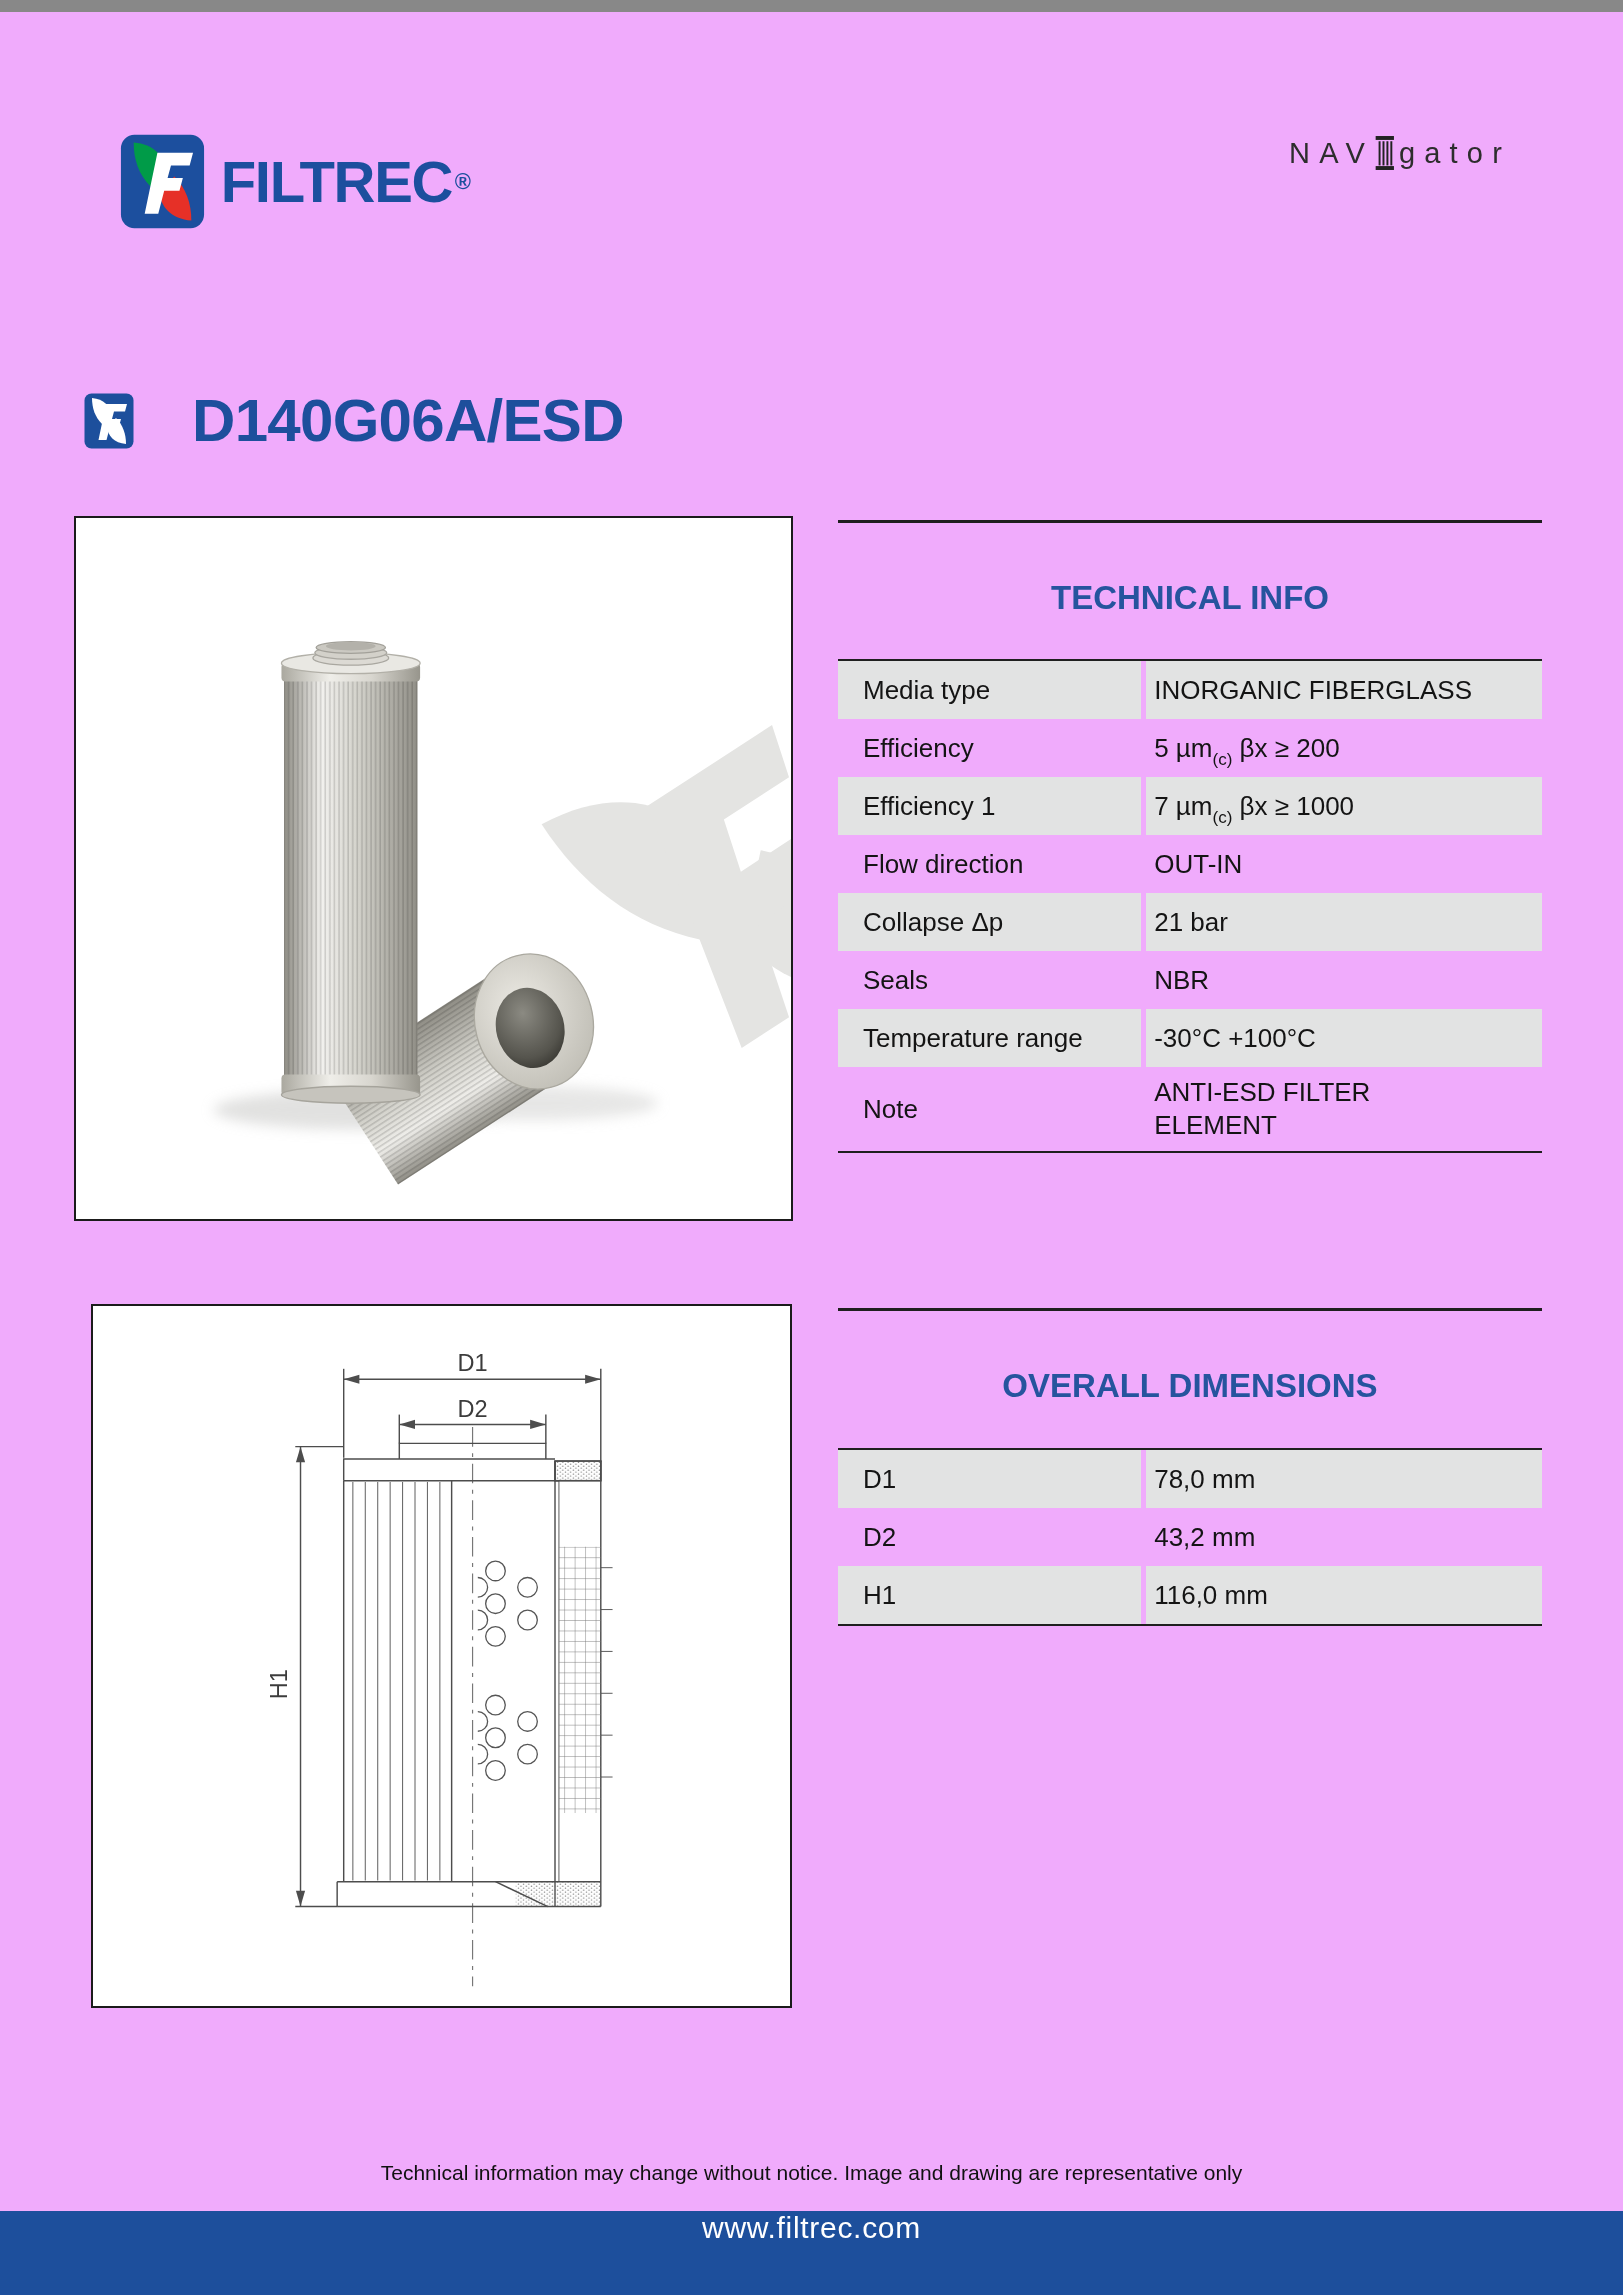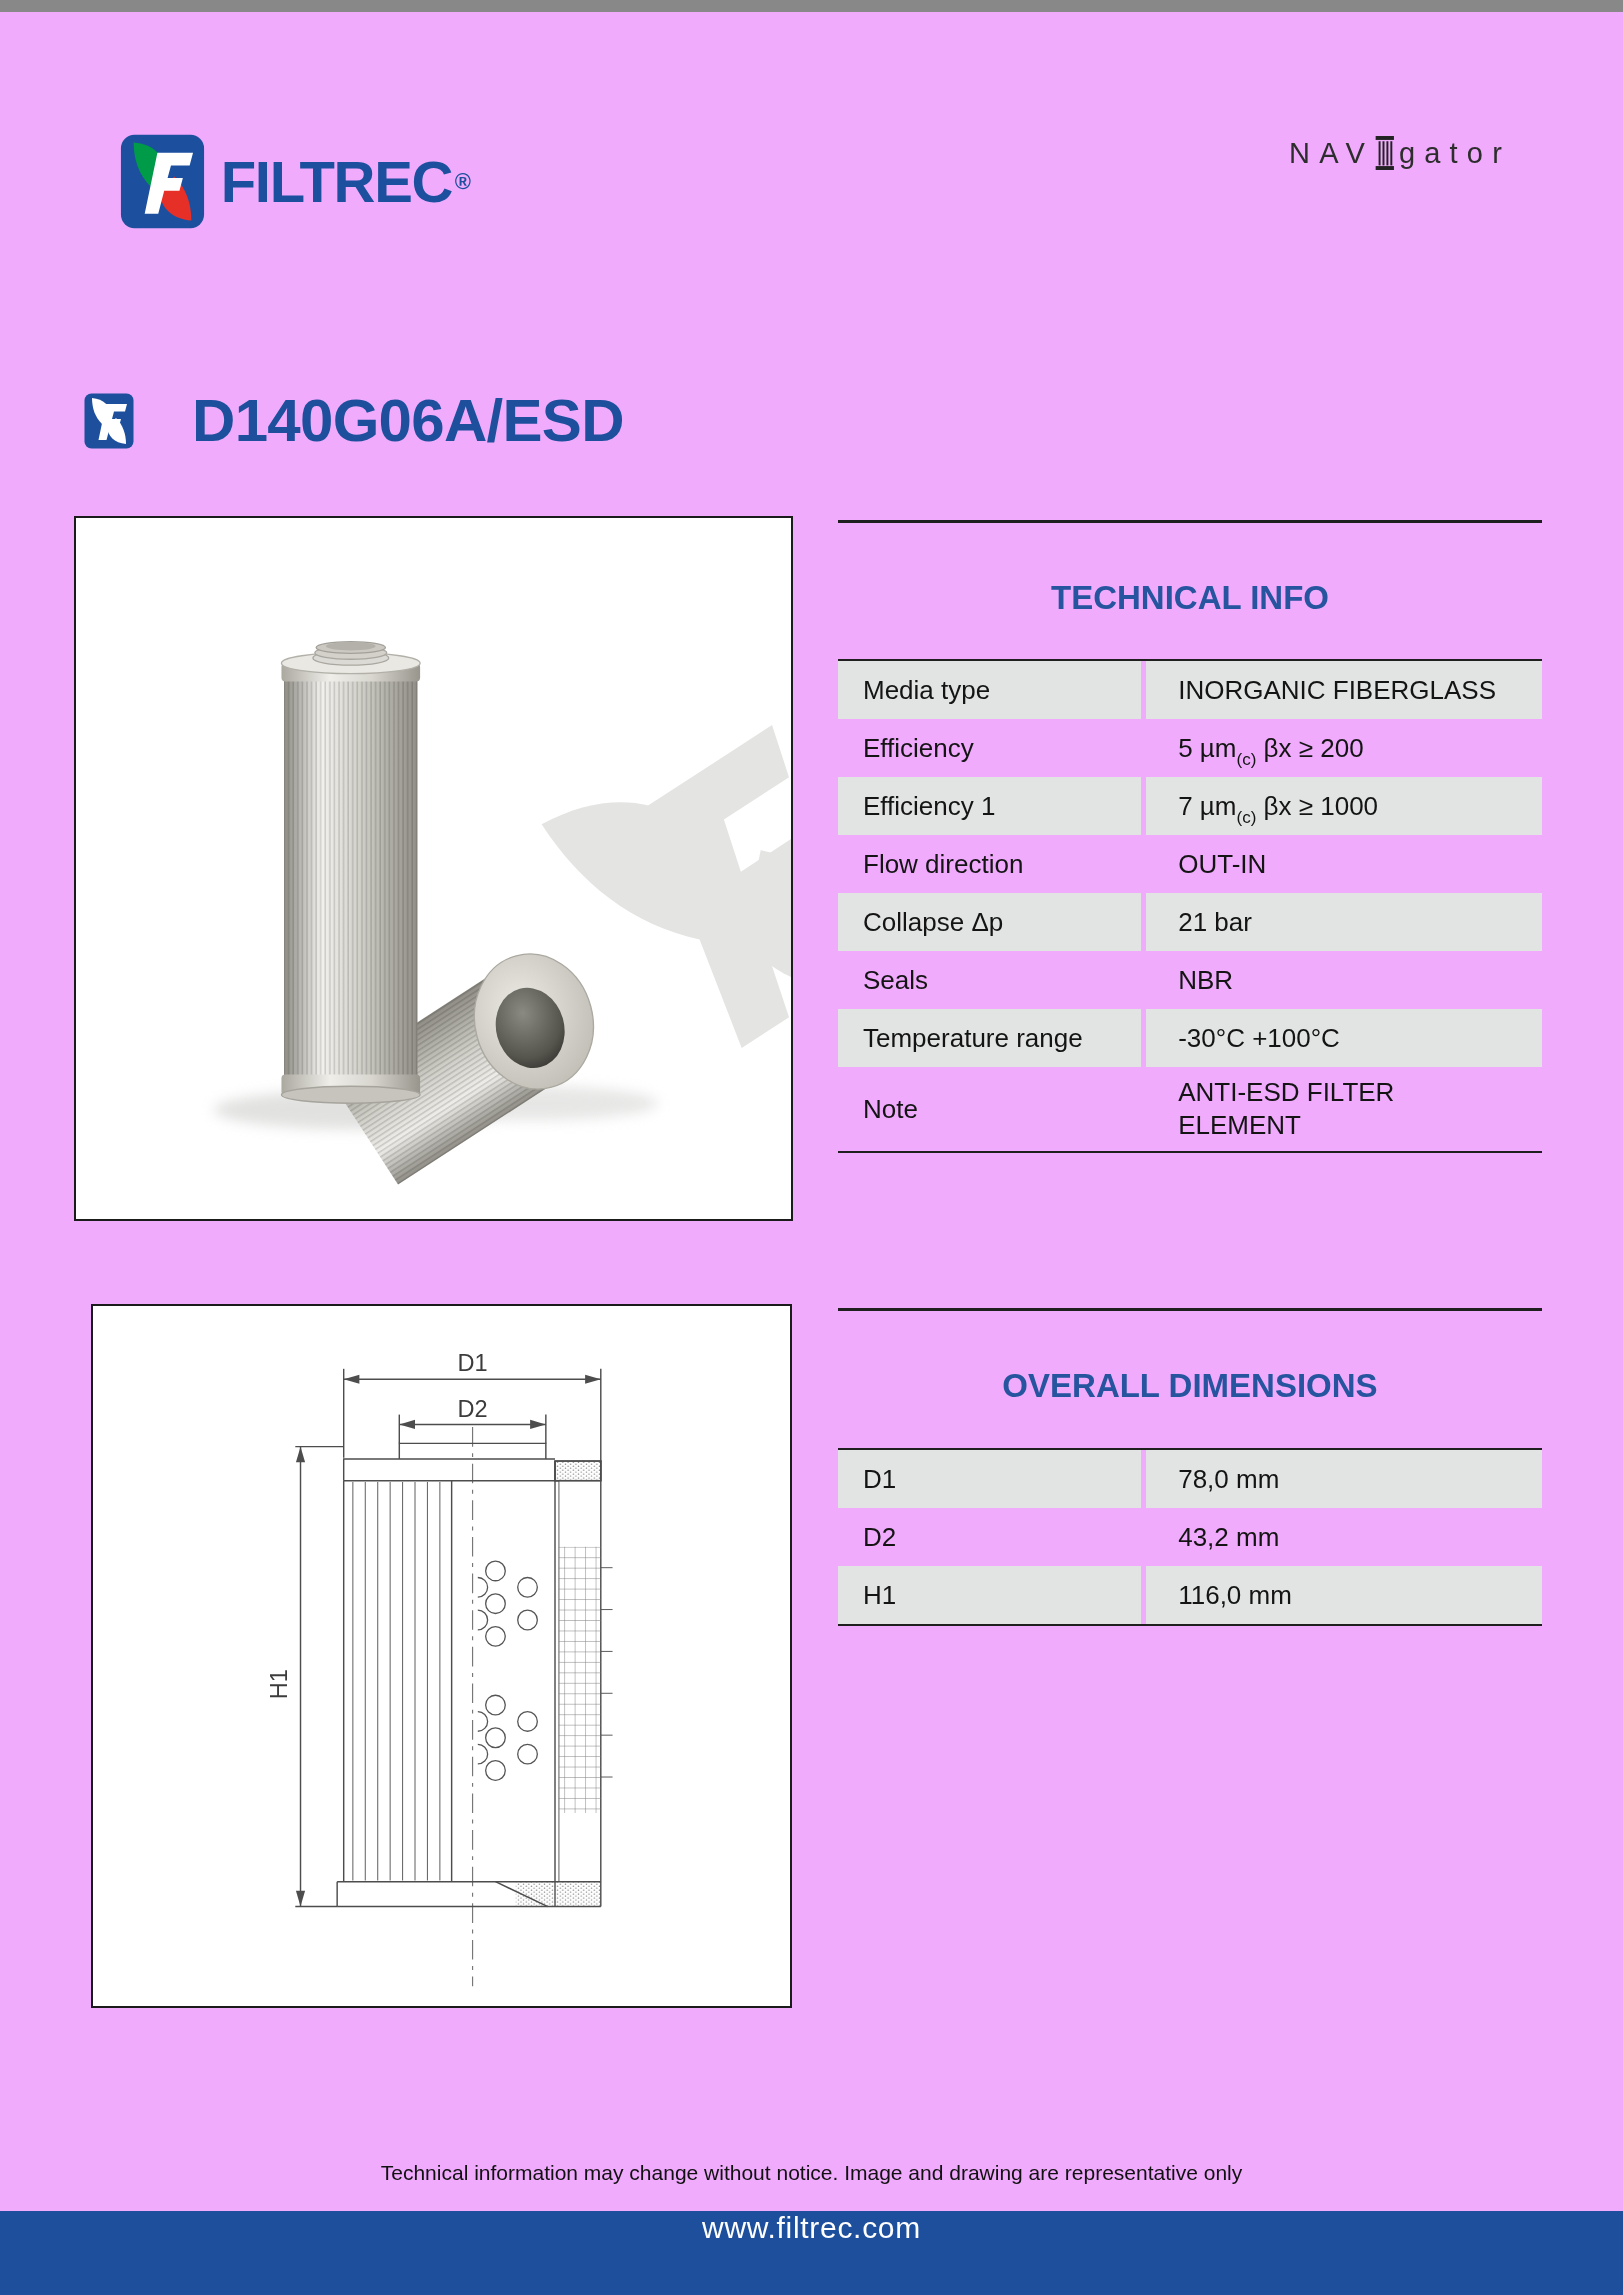--- a/index.html
+++ b/index.html
@@ -34,21 +34,21 @@
   .col-rule { position:absolute; left:838px; width:704px; height:2.6px; background:#1f1f1f; }
   #ti-rule { top:508px; } #od-rule { top:1296px; }
   .col-heading { position:absolute; left:838px; width:704px; text-align:center; font-size:33px; font-weight:700; color:#26549E; }
   #ti-heading { top:567px; } #od-heading { top:1355px; }
 
   .data-table { position:absolute; left:838px; width:704px; border-top:2.6px solid #1f1f1f; border-bottom:2.6px solid #1f1f1f; }
   #ti-table { top:647px; } #od-table { top:1436px; }
   .t-row { display:flex; align-items:stretch; }
   .t-cell { display:flex; align-items:center; min-height:58px; font-size:26px; line-height:33px; color:#141414; }
   .t-label { width:303px; margin-right:5.2px; padding-left:25px; box-sizing:border-box; }
-  .t-value { flex:1; padding-left:32px; box-sizing:border-box; }
+  .t-value { flex:1; padding-left:8px; box-sizing:border-box; }
   .data-table .t-row:nth-child(odd) .t-cell { background:#E2E3E3; }
   #ti-table .t-row:last-child .t-value { padding-right:85px; padding-top:9.2px; padding-bottom:9.2px; }
   .t-value sub { font-size:17px; vertical-align:-7.9px; line-height:0; }
 
   
   .footer-note { position:absolute; left:0; top:2149px; width:100%; text-align:center; font-size:21px; color:#111; }
   .footer-bar { position:absolute; left:0; top:2199px; width:100%; height:97px; background:#1D4F9C; display:flex; align-items:flex-start; justify-content:center; }
   .footer-url { font-size:30px; color:#ffffff; letter-spacing:0.7px; }
 </style>
 </head>

